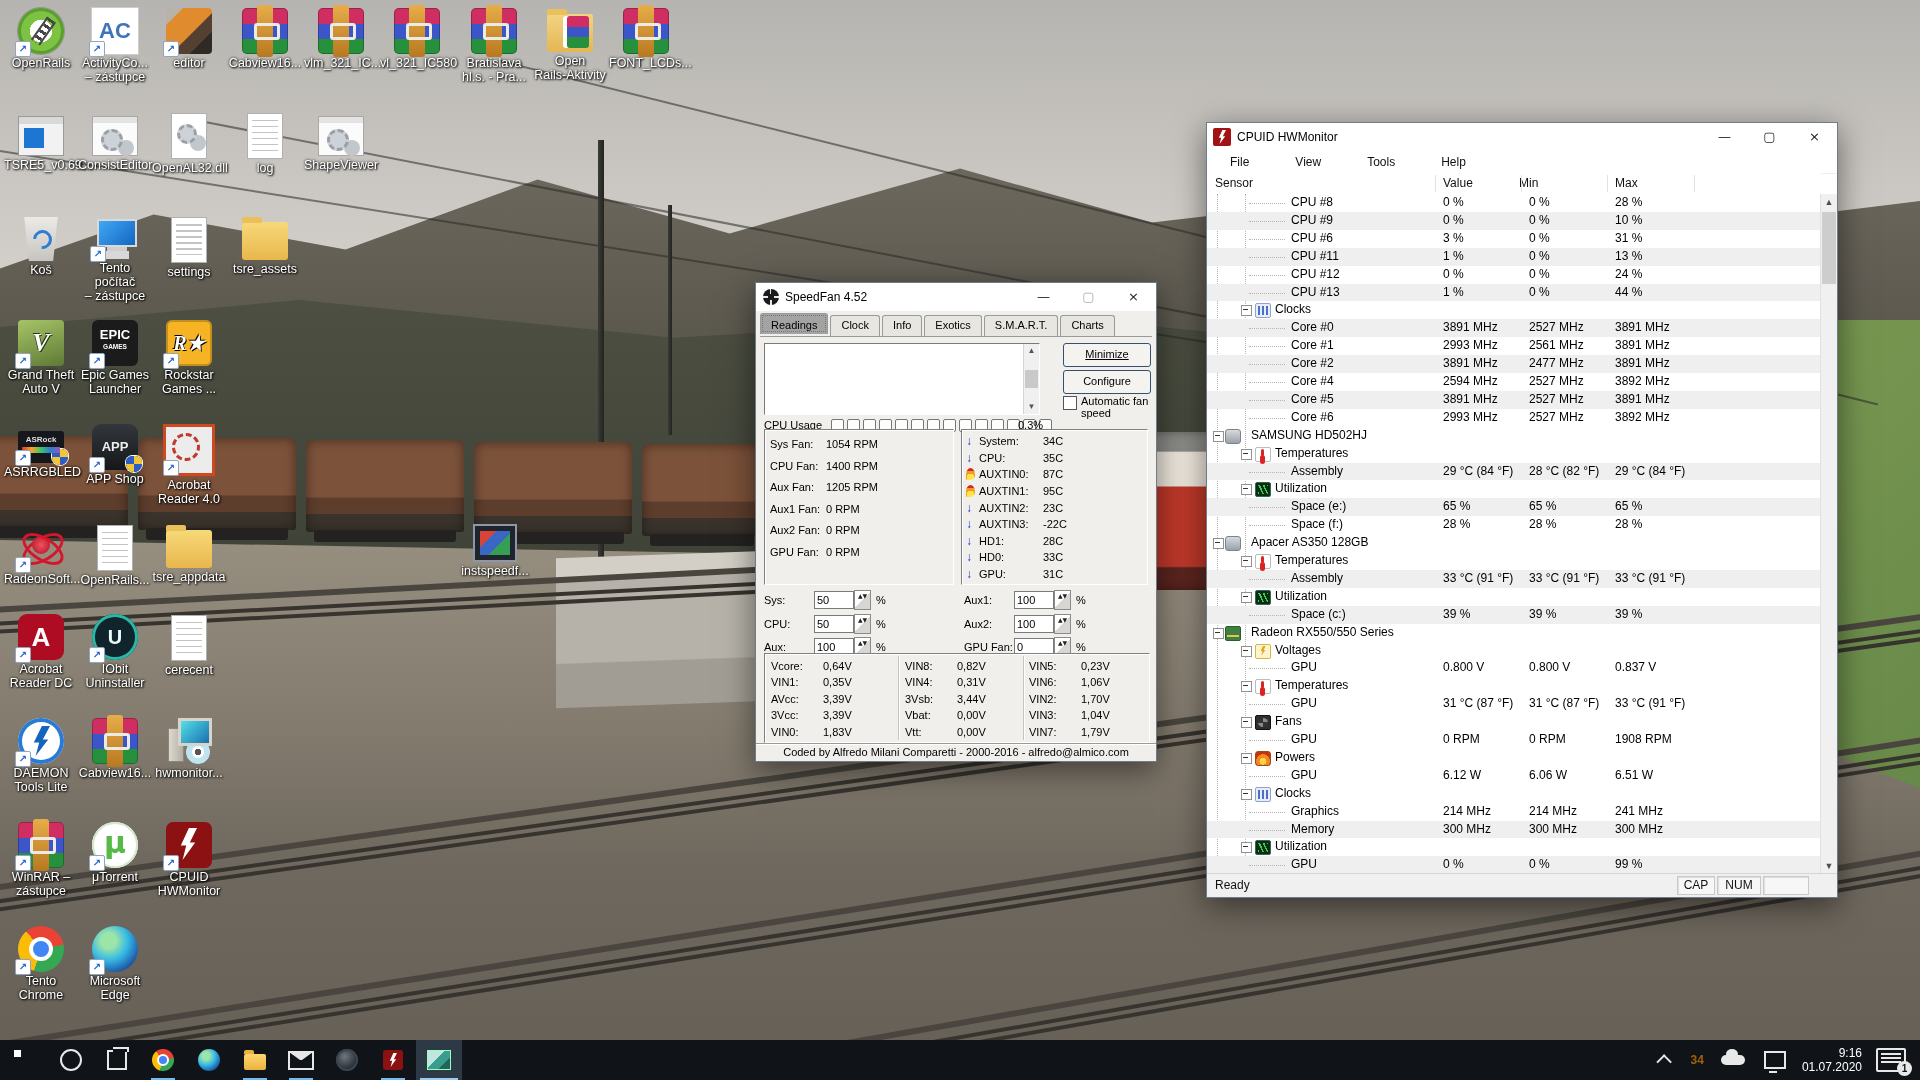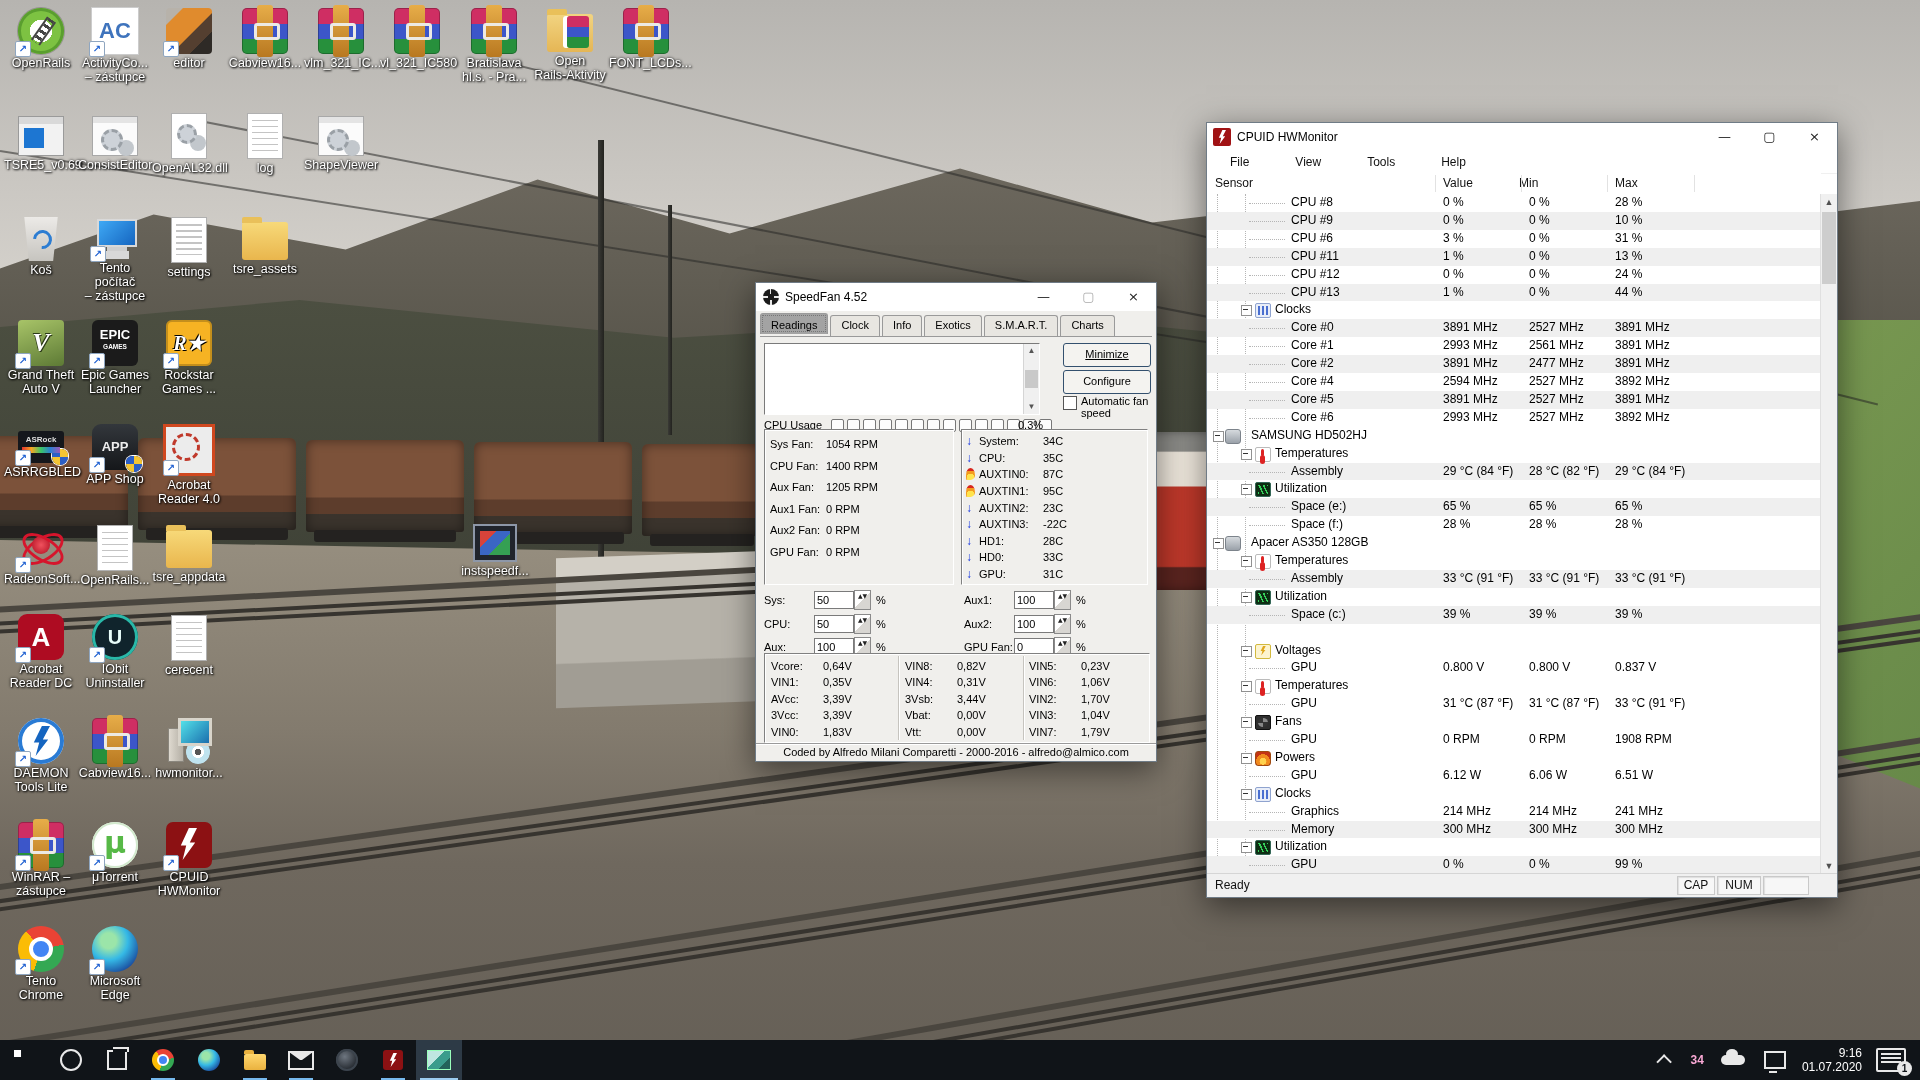--- a/index.html
+++ b/index.html
@@ -223,21 +223,21 @@
   .g-folder{width:22px;height:16px;background:linear-gradient(180deg,#ffd76e,#eab23f);border-radius:2px;position:relative;margin-top:3px;}
   .g-folder::before{content:"";position:absolute;top:-4px;left:0;width:10px;height:4px;background:#eab23f;border-radius:2px 2px 0 0;}
   .g-mail{width:22px;height:15px;border:2px solid #e8e8e8;position:relative;}
   .g-mail::after{content:"";position:absolute;left:-1px;top:-1px;border:11px solid transparent;border-top:8px solid #e8e8e8;width:2px;}
   .g-circle{width:22px;height:22px;border-radius:50%;background:radial-gradient(circle at 40% 35%,#6e7680,#23282e 70%);box-shadow:inset 0 0 0 2px #3c444d;}
   .g-cpuid{width:20px;height:20px;background:#8c1113;border-radius:3px;position:relative;}
   .g-cpuid::after{content:"";position:absolute;left:6px;top:3px;width:8px;height:14px;background:#fff;clip-path:polygon(55% 0,100% 0,60% 45%,90% 45%,20% 100%,40% 55%,10% 55%);}
   .g-activeapp{width:22px;height:18px;background:linear-gradient(135deg,#bfe6e0 0 40%,#3a9c8c 41% 70%,#23635a 71%);border:1px solid #9fb;}
   .tb-tray{margin-left:auto;display:flex;align-items:center;height:40px;color:#fff;}
   .tb-chev{width:9px;height:9px;border-top:2px solid #e8e8e8;border-left:2px solid #e8e8e8;transform:rotate(45deg) translateY(2px);margin:0 12px;}
-  .tb-temp{font:bold 12px/40px "Liberation Sans",sans-serif;color:#f9a8d4;margin:0 8px;}
+  .tb-temp{font:bold 12px/40px "Liberation Sans",sans-serif;color:#a16207;margin:0 8px;}
   .g-cloud{width:24px;height:10px;background:#e8e8e8;border-radius:8px;position:relative;margin:0 9px;}
   .g-cloud::after{content:"";position:absolute;left:5px;top:-6px;width:12px;height:10px;background:#e8e8e8;border-radius:50%;}
   .g-net{width:18px;height:14px;border:2px solid #e8e8e8;position:relative;margin:0 10px;}
   .g-net::after{content:"";position:absolute;left:3px;bottom:-6px;width:8px;height:2px;background:#e8e8e8;box-shadow:0 -2px 0 0 #101418,4px -4px 0 0 #e8e8e8;}
   .tb-clock{text-align:right;font-size:12px;line-height:14px;margin:0 10px 0 6px;}
   .tb-action{width:26px;height:20px;border:2px solid #e8e8e8;border-radius:2px;position:relative;margin:0 14px 0 4px;}
   .tb-action::before{content:"";position:absolute;left:3px;top:3px;right:3px;height:1.5px;background:#e8e8e8;box-shadow:0 4px 0 #e8e8e8,0 8px 0 #e8e8e8;}
   .tb-badge{position:absolute;right:-8px;bottom:-6px;width:15px;height:15px;border-radius:50%;background:#e8e8e8;color:#101418;
     font:bold 10px/15px "Liberation Sans",sans-serif;text-align:center;}
 </style>
@@ -829,20 +829,25 @@
           <div class="hico hico-util" style="left:48px"></div>
           <span class="cell" style="left:68px">Utilization</span>
         </div>
         <div class="hw-row alt" style="top:411.7px">
           <div class="hw-leader"></div>
           <span class="cell" style="left:84px">Space (c:)</span>
           <span class="cell" style="left:236px">39 %</span>
           <span class="cell" style="left:322px">39 %</span>
           <span class="cell" style="left:408px">39 %</span>
         </div>
+        <div class="hw-row" style="top:429.6px">
+          <div class="hw-box" style="left:6px"></div>
+          <div class="hico hico-gpu" style="left:18px"></div>
+          <span class="cell" style="left:44px">Radeon RX550/550 Series</span>
+        </div>
         <div class="hw-row" style="top:447.5px">
           <div class="hw-box" style="left:34px"></div>
           <div class="hico hico-volt" style="left:48px"></div>
           <span class="cell" style="left:68px">Voltages</span>
         </div>
         <div class="hw-row" style="top:465.4px">
           <div class="hw-leader"></div>
           <span class="cell" style="left:84px">GPU</span>
           <span class="cell" style="left:236px">0.800 V</span>
           <span class="cell" style="left:322px">0.800 V</span>

